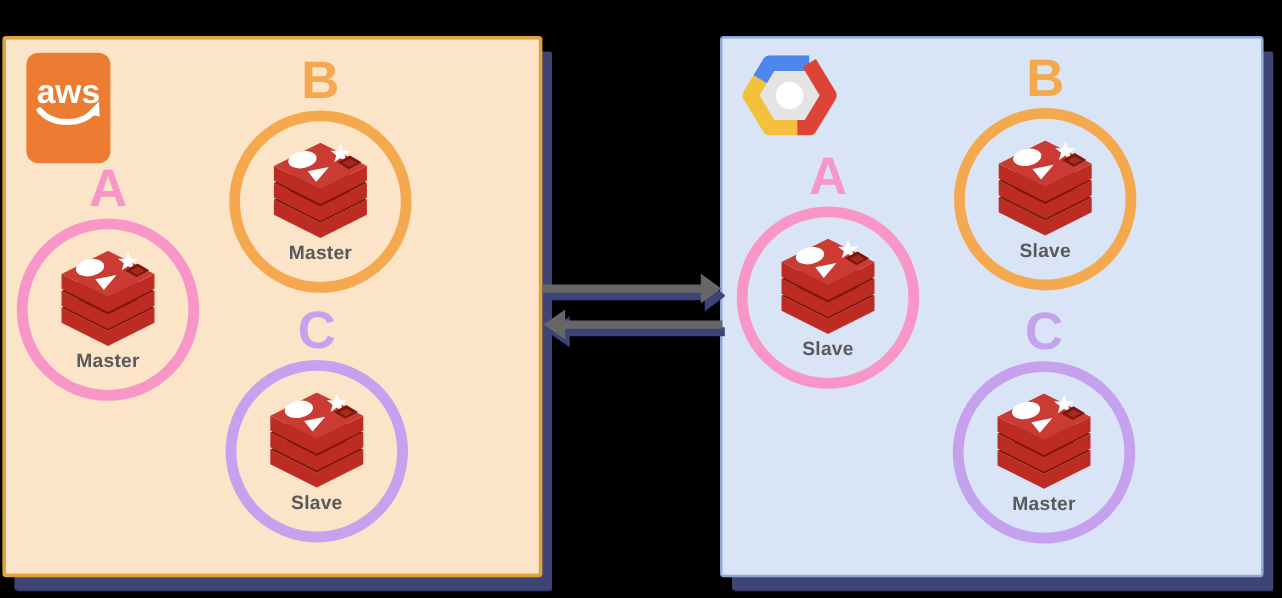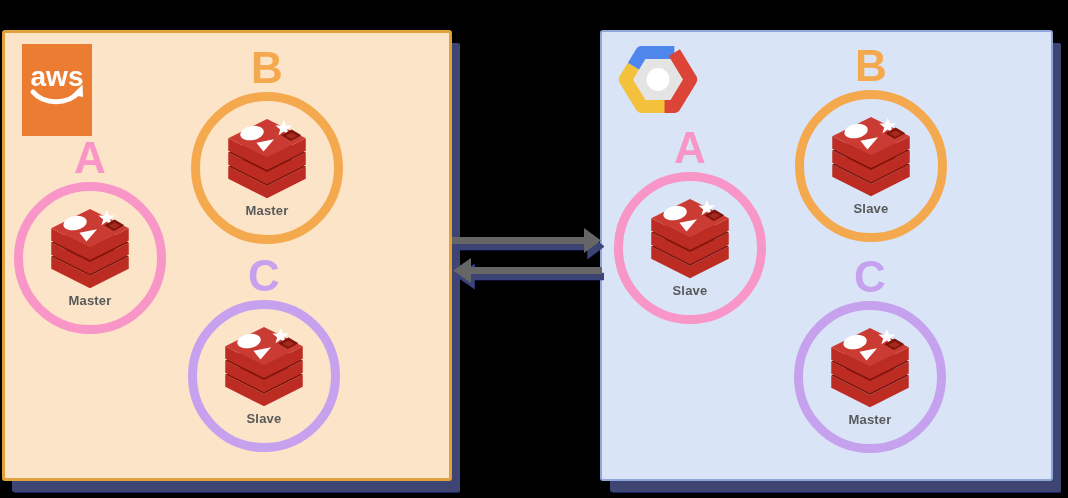--- a/index.html
+++ b/index.html
@@ -7,34 +7,34 @@
     position:relative;width:1068px;height:498px;overflow:hidden;
     font-family:"Liberation Sans",sans-serif;background:#000;
   }
   .cloud{
     position:absolute;border-radius:3px;
     box-shadow:9px 12px 0 -1px #3e4573, 10px 14px 0 -2px rgba(47,63,190,.55);
   }
   .cloud-aws{left:2px;top:30px;width:444px;height:445px;border:3px solid;}
   .cloud-gcp{left:600px;top:30px;width:449px;height:447px;border:2px solid;}
   .provider-logo{position:absolute;}
-  .aws-logo{left:17px;top:11px;width:70px;height:92px;border-radius:0;}
+  .aws-logo{left:17px;top:11px;width:70px;height:92px;border-radius:10px;}
   .gcp-logo{left:15px;top:14px;width:82px;height:67px;}
   .node{position:absolute;width:152px;text-align:center;}
   .node-letter{
     height:48px;line-height:48px;font-size:44px;font-weight:bold;
     text-align:center;user-select:none;
   }
   .node-circle{
     box-sizing:border-box;width:152px;height:152px;border-radius:50%;
     border:9px solid;display:flex;flex-direction:column;align-items:center;
     padding-top:18px;
   }
   .redis-icon{width:106px;height:81px;flex:0 0 auto;}
-  .node-role{font-size:13px;font-weight:bold;margin-top:3px;letter-spacing:.2px;}
+  .node-role{font-size:16px;font-weight:bold;margin-top:3px;letter-spacing:.2px;}
   .arrows{position:absolute;left:450px;top:220px;width:154px;height:80px;}
   .hidden-defs{position:absolute;width:0;height:0;overflow:hidden;}
 </style>
 </head>
 <body>
 
 <svg class="hidden-defs" aria-hidden="true">
   <defs>
     <g id="redis-shape">
 

